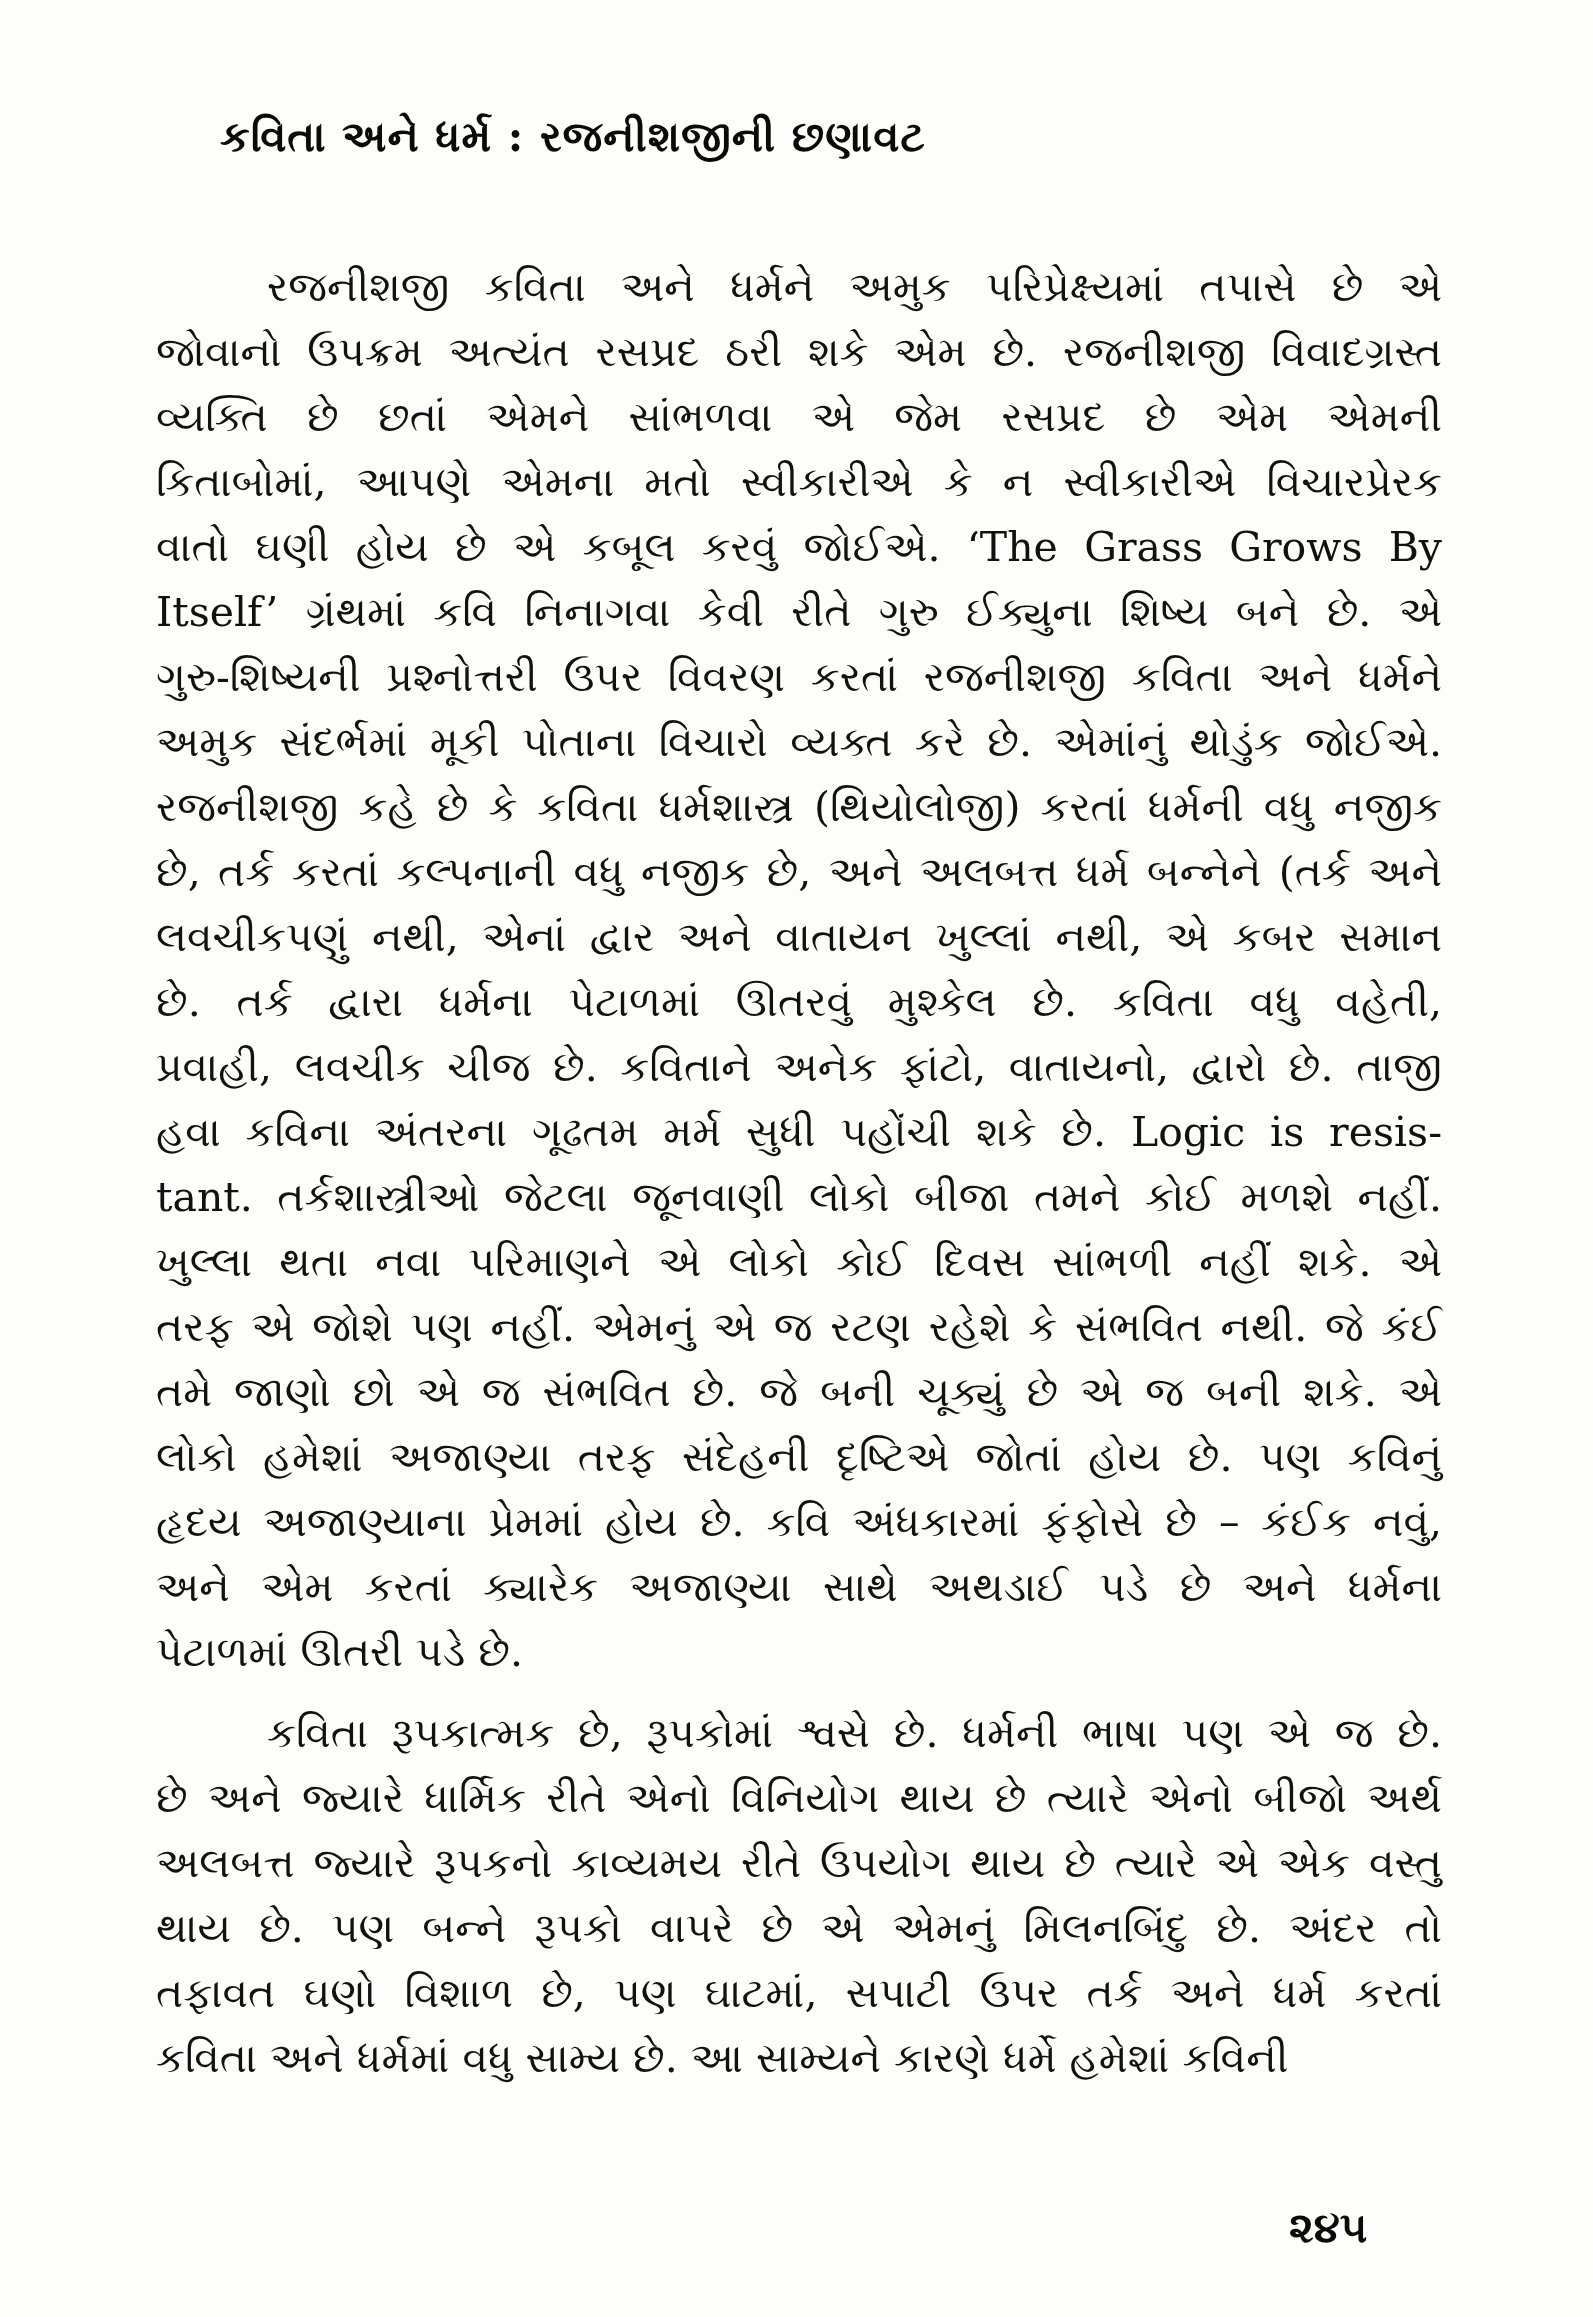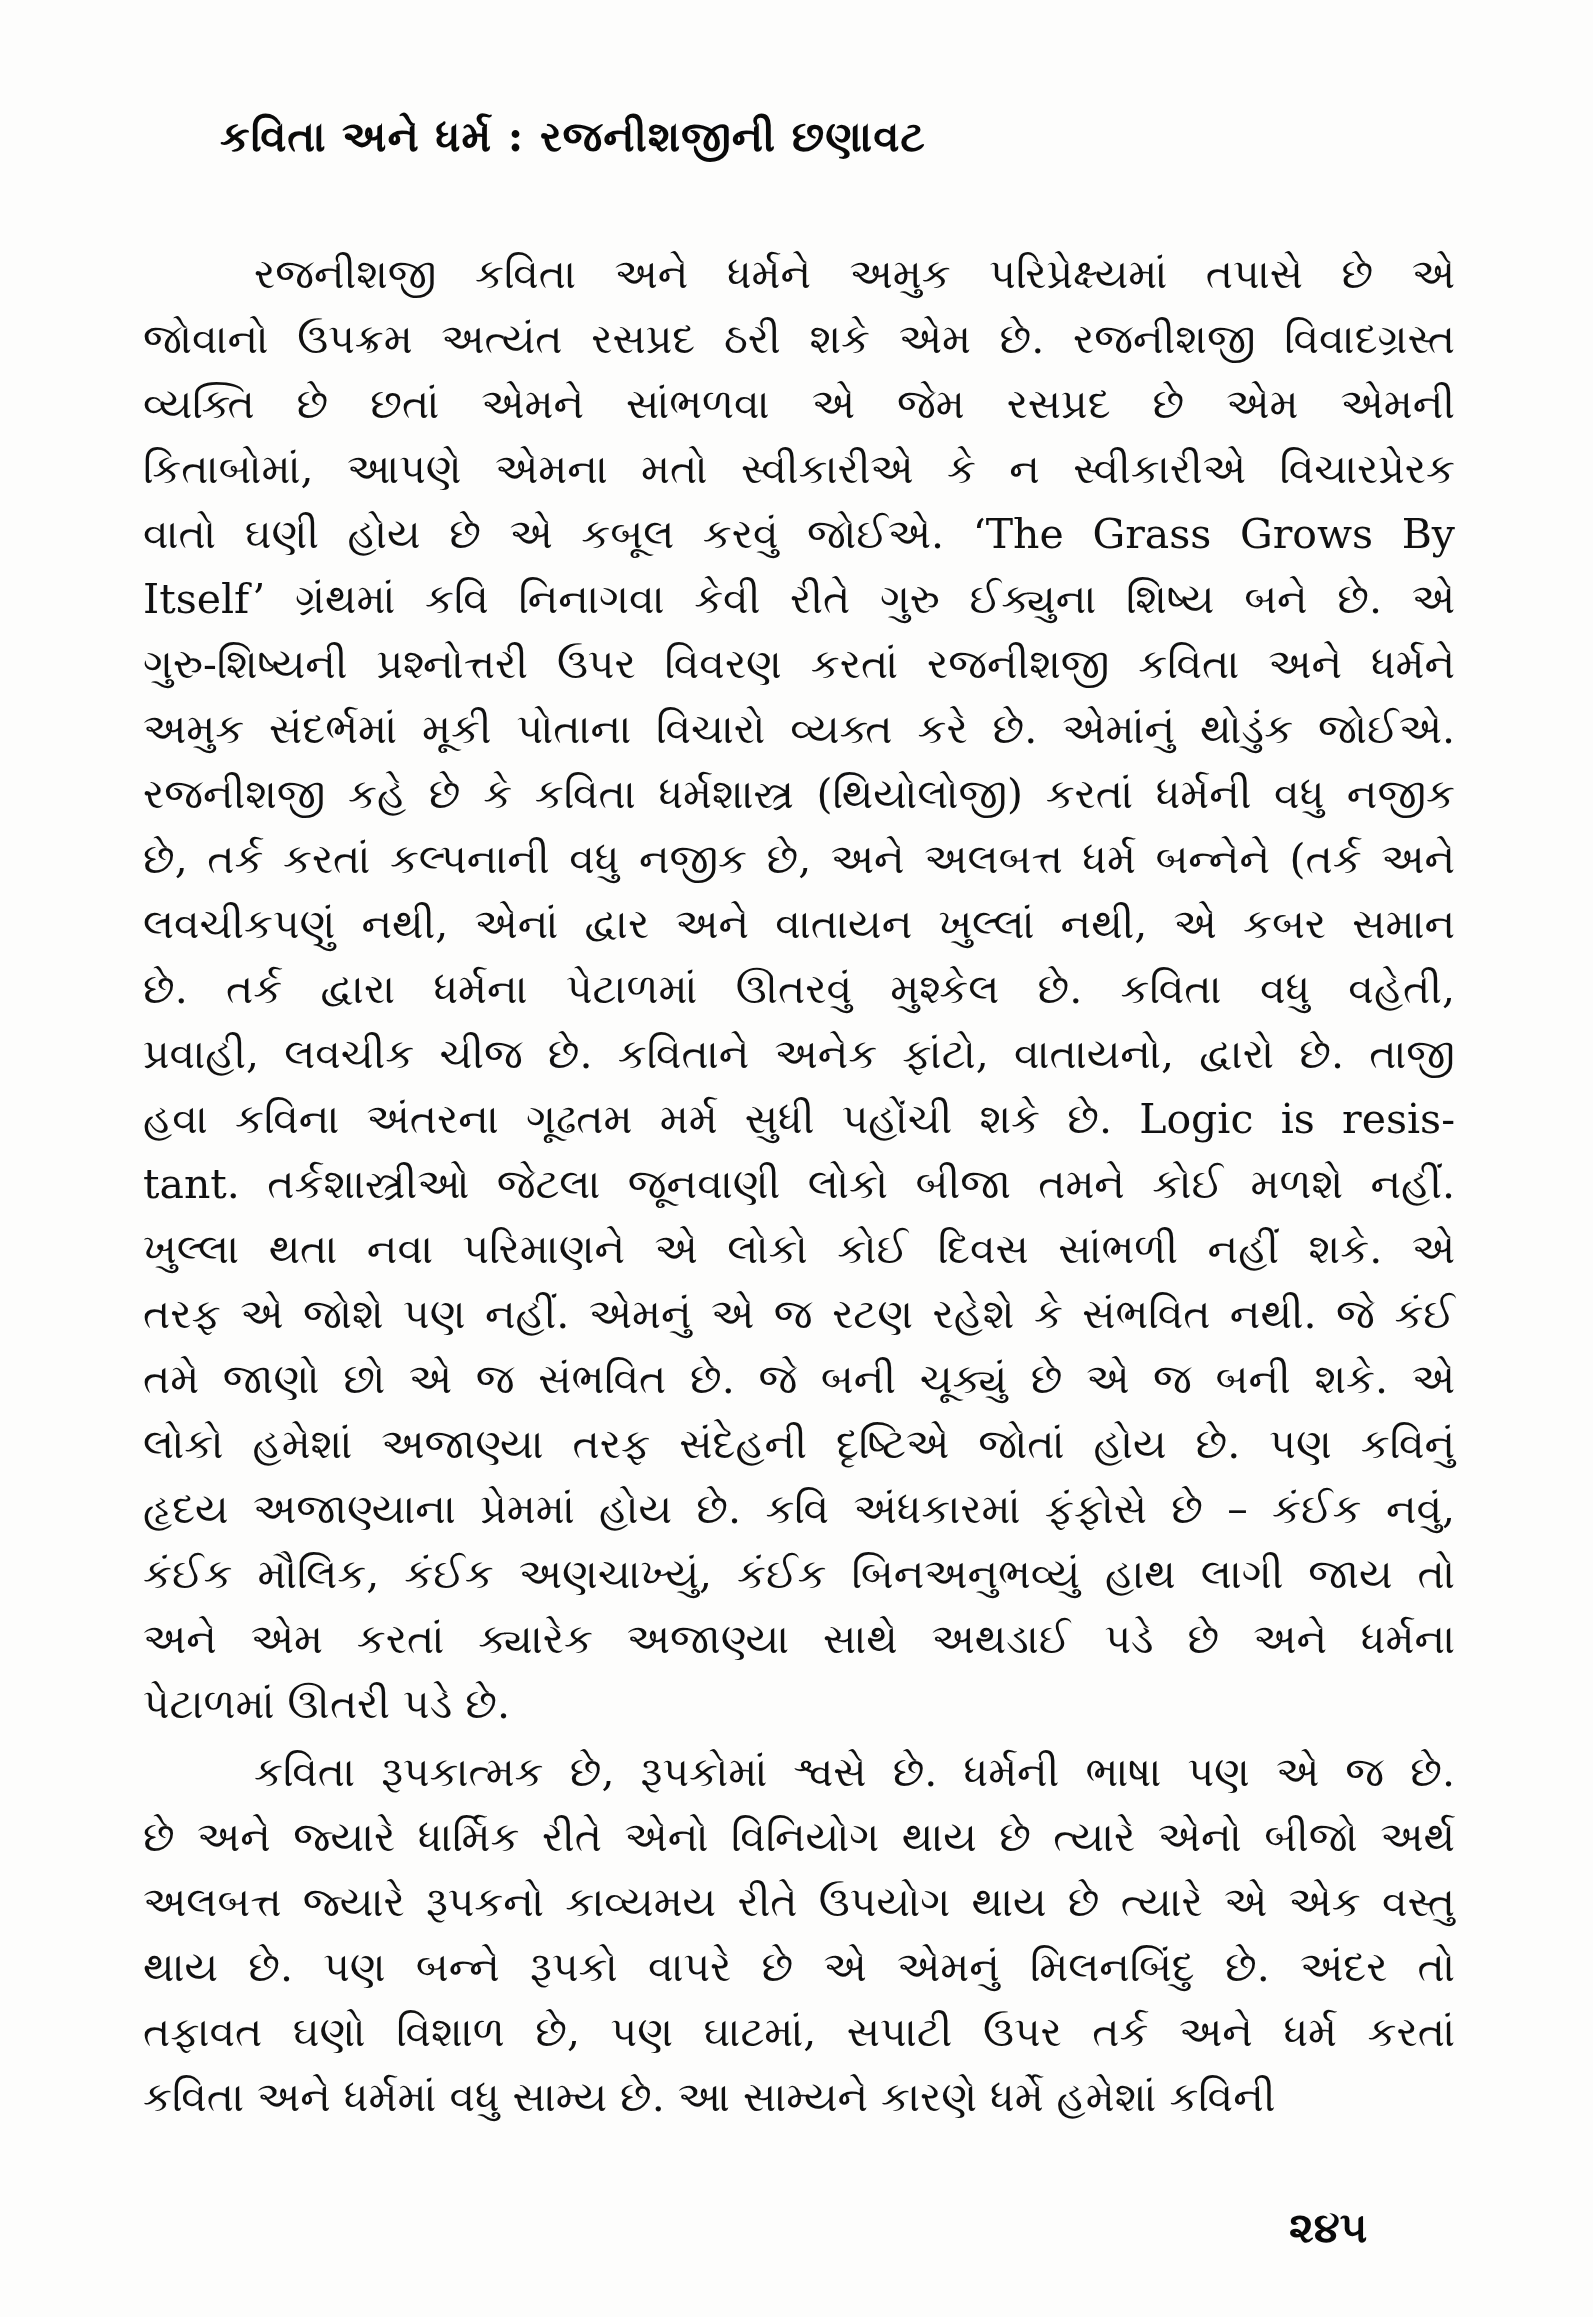--- a/index.html
+++ b/index.html
@@ -30,21 +30,21 @@
   .body-text {
     position: absolute;
     left: 140px;
     top: 239px;
     width: 1318px;
     font-size: 41px;
     line-height: 65px;
     color: #111111;
   }
   .para {
-    margin: 3px;
+    margin: 16px;
     padding: 0;
   }
   .line {
     text-align: justify;
     text-align-last: justify;
     min-height: 65px;
   }
   .line.first {
     text-indent: 111px;
   }
@@ -83,21 +83,20 @@
       <div class="line">લવચીકપણું નથી, એનાં દ્વાર અને વાતાયન ખુલ્લાં નથી, એ કબર સમાન</div>
       <div class="line">છે. તર્ક દ્વારા ધર્મના પેટાળમાં ઊતરવું મુશ્કેલ છે. કવિતા વધુ વહેતી,</div>
       <div class="line">પ્રવાહી, લવચીક ચીજ છે. કવિતાને અનેક ફાંટો, વાતાયનો, દ્વારો છે. તાજી</div>
       <div class="line">હવા કવિના અંતરના ગૂઢતમ મર્મ સુધી પહોંચી શકે છે. Logic is resis-</div>
       <div class="line">tant. તર્કશાસ્ત્રીઓ જેટલા જૂનવાણી લોકો બીજા તમને કોઈ મળશે નહીં.</div>
       <div class="line">ખુલ્લા થતા નવા પરિમાણને એ લોકો કોઈ દિવસ સાંભળી નહીં શકે. એ</div>
       <div class="line">તરફ એ જોશે પણ નહીં. એમનું એ જ રટણ રહેશે કે સંભવિત નથી. જે કંઈ</div>
       <div class="line">તમે જાણો છો એ જ સંભવિત છે. જે બની ચૂક્યું છે એ જ બની શકે. એ</div>
       <div class="line">લોકો હમેશાં અજાણ્યા તરફ સંદેહની દૃષ્ટિએ જોતાં હોય છે. પણ કવિનું</div>
       <div class="line">હૃદય અજાણ્યાના પ્રેમમાં હોય છે. કવિ અંધકારમાં ફંફોસે છે – કંઈક નવું,</div>
-      <div class="line">કંઈક મૌલિક, કંઈક અણચાખ્યું, કંઈક બિનઅનુભવ્યું હાથ લાગી જાય તો</div>
       <div class="line">અને એમ કરતાં ક્યારેક અજાણ્યા સાથે અથડાઈ પડે છે અને ધર્મના</div>
       <div class="line last">પેટાળમાં ઊતરી પડે છે.</div>
     </div>
 
     <div class="para">
       <div class="line first">કવિતા રૂપકાત્મક છે, રૂપકોમાં શ્વસે છે. ધર્મની ભાષા પણ એ જ છે.</div>
       <div class="line">છે અને જ્યારે ધાર્મિક રીતે એનો વિનિયોગ થાય છે ત્યારે એનો બીજો અર્થ</div>
       <div class="line">અલબત્ત જ્યારે રૂપકનો કાવ્યમય રીતે ઉપયોગ થાય છે ત્યારે એ એક વસ્તુ</div>
       <div class="line">થાય છે. પણ બન્ને રૂપકો વાપરે છે એ એમનું મિલનબિંદુ છે. અંદર તો</div>
       <div class="line">તફાવત ઘણો વિશાળ છે, પણ ઘાટમાં, સપાટી ઉપર તર્ક અને ધર્મ કરતાં</div>

